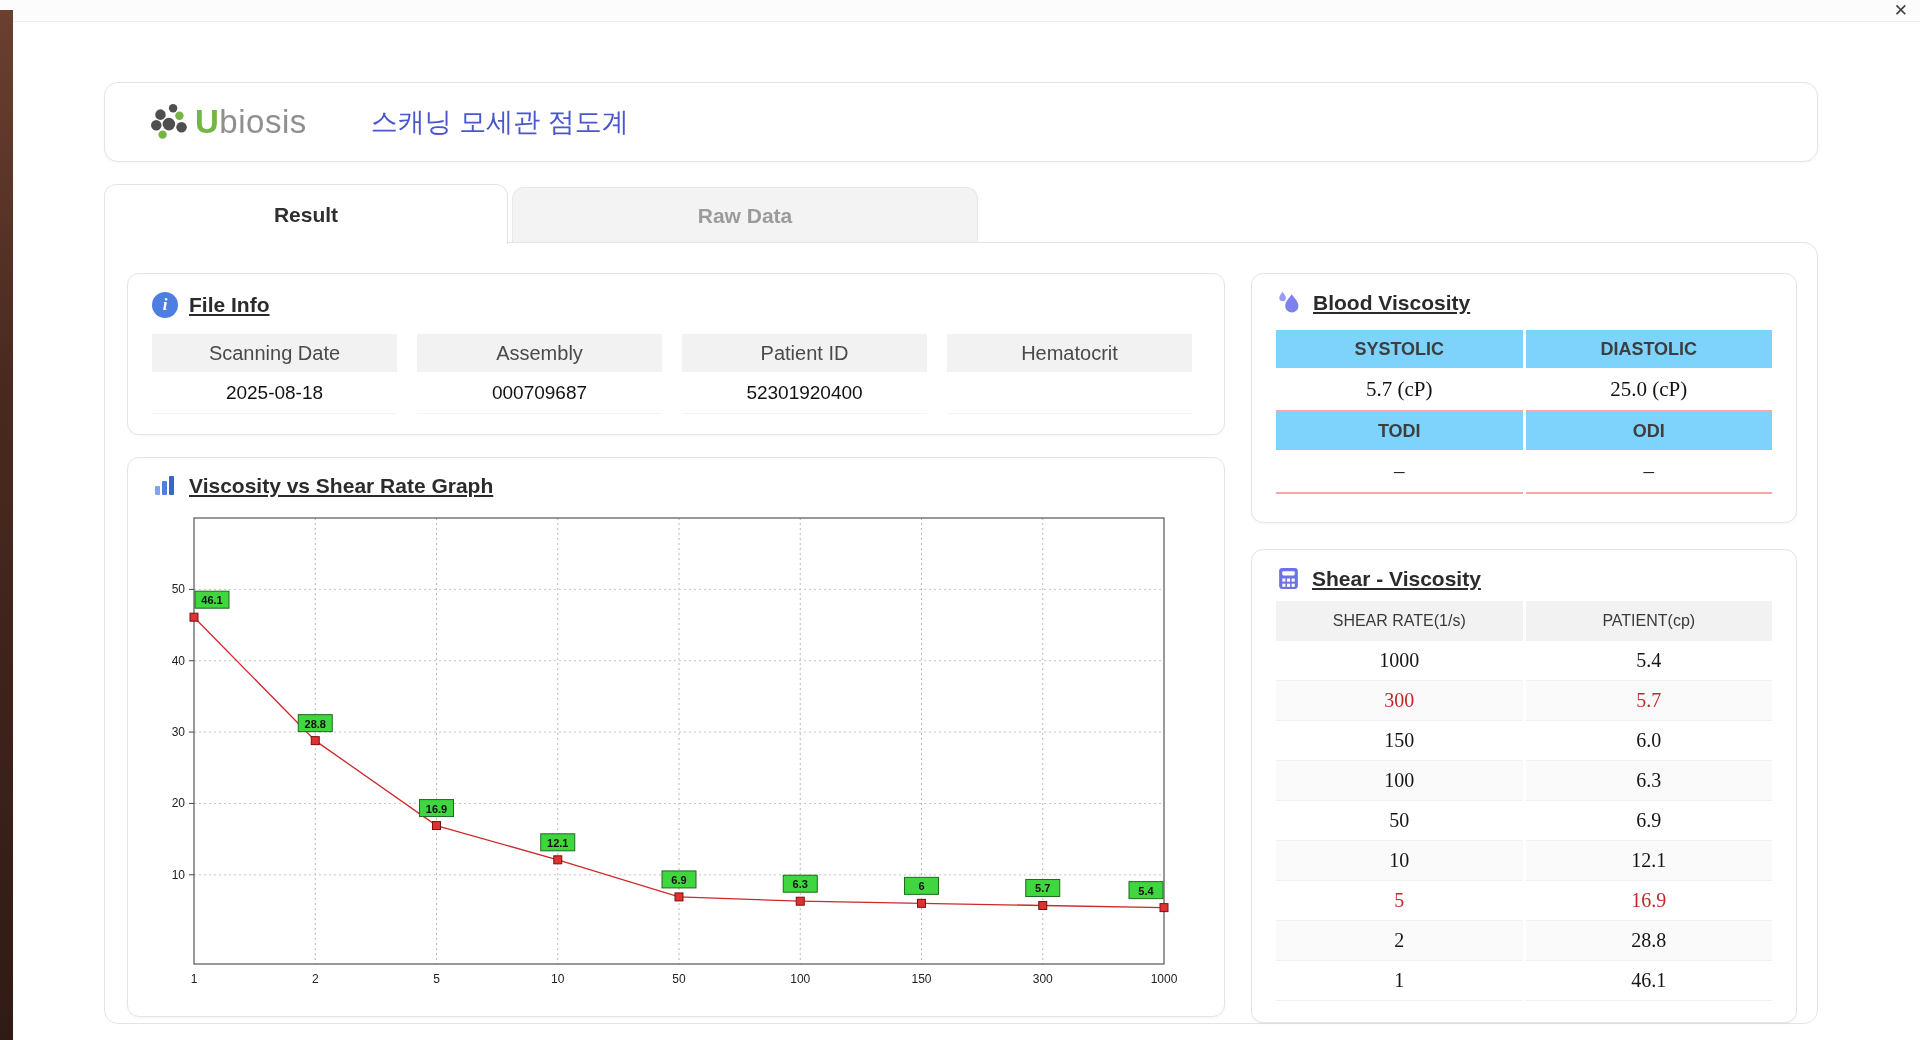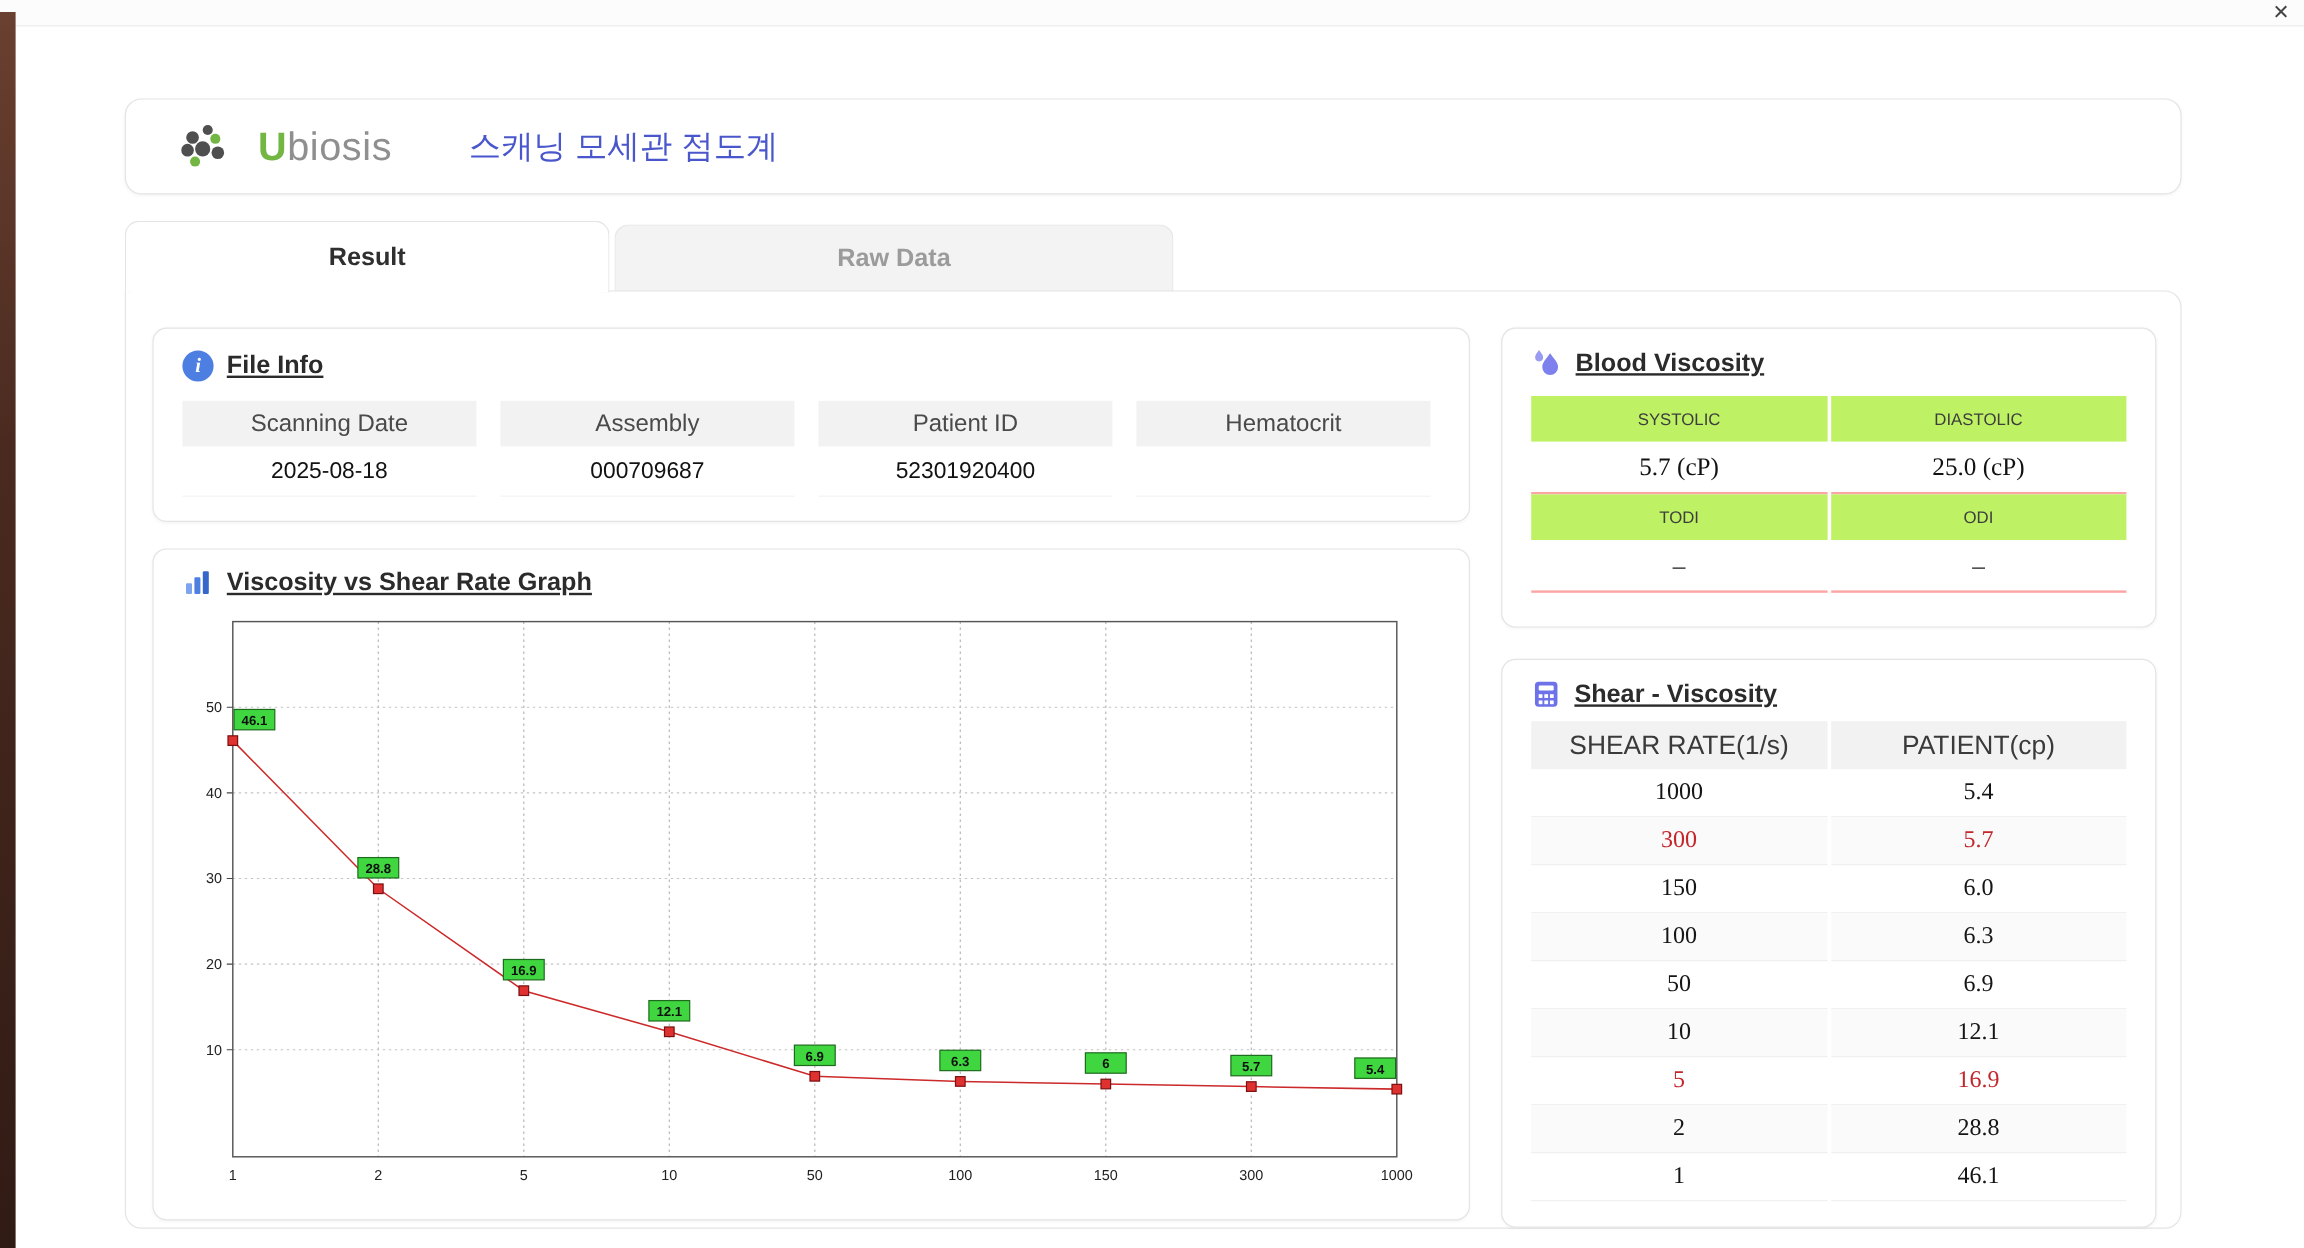--- a/index.html
+++ b/index.html
@@ -8,21 +8,21 @@
   .wallpaper-strip { position:absolute; left:0; top:10px; width:13px; height:1030px;
     background:linear-gradient(180deg,#6a4030 0%,#4a2a20 35%,#301b14 100%); }
 
   .titlebar { position:absolute; left:0; top:0; width:1920px; height:22px; background:#fcfcfc; border-bottom:1px solid #ececec; }
   .close-btn { position:absolute; right:12px; top:2px; font-size:17px; color:#444; cursor:pointer; line-height:18px; }
 
   .card { background:#fff; border:1px solid #e4e4e4; border-radius:12px; box-shadow:0 1px 3px rgba(0,0,0,0.04); }
 
   
   .header-card { position:absolute; left:104px; top:82px; width:1714px; height:80px; display:flex; align-items:center; padding:0 46px; border-radius:14px; }
-  .logo { display:flex; align-items:flex-start; gap:24px; }
+  .logo { display:flex; align-items:flex-start; gap:4px; }
   .logo-text { font-size:33px; letter-spacing:0.5px; }
   .logo-u { color:#74b643; font-weight:600; }
   .logo-rest { color:#8f8f8f; font-weight:400; }
   .app-title { margin-left:64px; font-size:27px; font-weight:400; color:#4a57cc; }
 
   
   .tab { position:absolute; display:flex; align-items:center; justify-content:center; font-size:21px; cursor:pointer; }
   .tab-result { left:104px; top:184px; width:404px; height:60px; background:#fff; border:1px solid #e4e4e4; border-bottom:none; border-radius:12px 12px 0 0; color:#2f2f2f; font-weight:700; z-index:3; }
   .tab-raw { left:512px; top:187px; width:466px; height:57px; background:#f3f3f3; border:1px solid #e7e7e7; border-bottom:none; border-radius:12px 12px 0 0; color:#9b9b9b; font-weight:600; z-index:1; }
 
@@ -41,28 +41,28 @@
 
   
   .graph-card { position:absolute; left:22px; top:214px; width:1098px; height:560px; padding:16px 24px; }
   .chart-wrap { margin-top:8px; }
 
   
   .bv-card { position:absolute; left:1146px; top:30px; width:546px; height:250px; padding:16px 24px; }
   .bv-table { margin-top:14px; }
   .bv-row { display:grid; grid-template-columns:1fr 1fr; column-gap:3px; }
   .bv-cell { display:flex; align-items:center; justify-content:center; }
-  .bv-label { height:38px; background:#bef264; color:#3e3e3e; font-size:14px; font-weight:400; }
+  .bv-label { height:38px; background:#7dd3fc; color:#3e3e3e; font-size:18px; font-weight:700; }
   .bv-value { height:44px; font-family:"Liberation Serif",serif; font-size:21px; color:#121212; border-bottom:2px solid #fca5a5; }
 
   .sv-card { position:absolute; left:1146px; top:306px; width:546px; height:474px; padding:16px 24px; }
   .sv-table { margin-top:10px; }
   .sv-row { display:grid; grid-template-columns:1fr 1fr; column-gap:3px; }
   .sv-row .sv-cell { height:40px; display:flex; align-items:center; justify-content:center; font-family:"Liberation Serif",serif; font-size:20px; color:#151515; border-bottom:1px solid #f0f0f0; }
-  .sv-head .sv-cell { background:#f2f2f2; font-family:"Liberation Sans",sans-serif; font-size:22px; font-weight:500; color:#3a3a3a; border-bottom:none; }
+  .sv-head .sv-cell { background:#f2f2f2; font-family:"Liberation Sans",sans-serif; font-size:16px; font-weight:500; color:#3a3a3a; border-bottom:none; }
   .sv-row.alt .sv-cell { background:#fafafa; }
   .sv-row.hl .sv-cell { color:#c3272b; }
 
   svg text { font-family:"Liberation Sans",sans-serif; }
 </style>
 </head>
 <body>
 
 <div class="titlebar">
   <span class="close-btn">✕</span>

